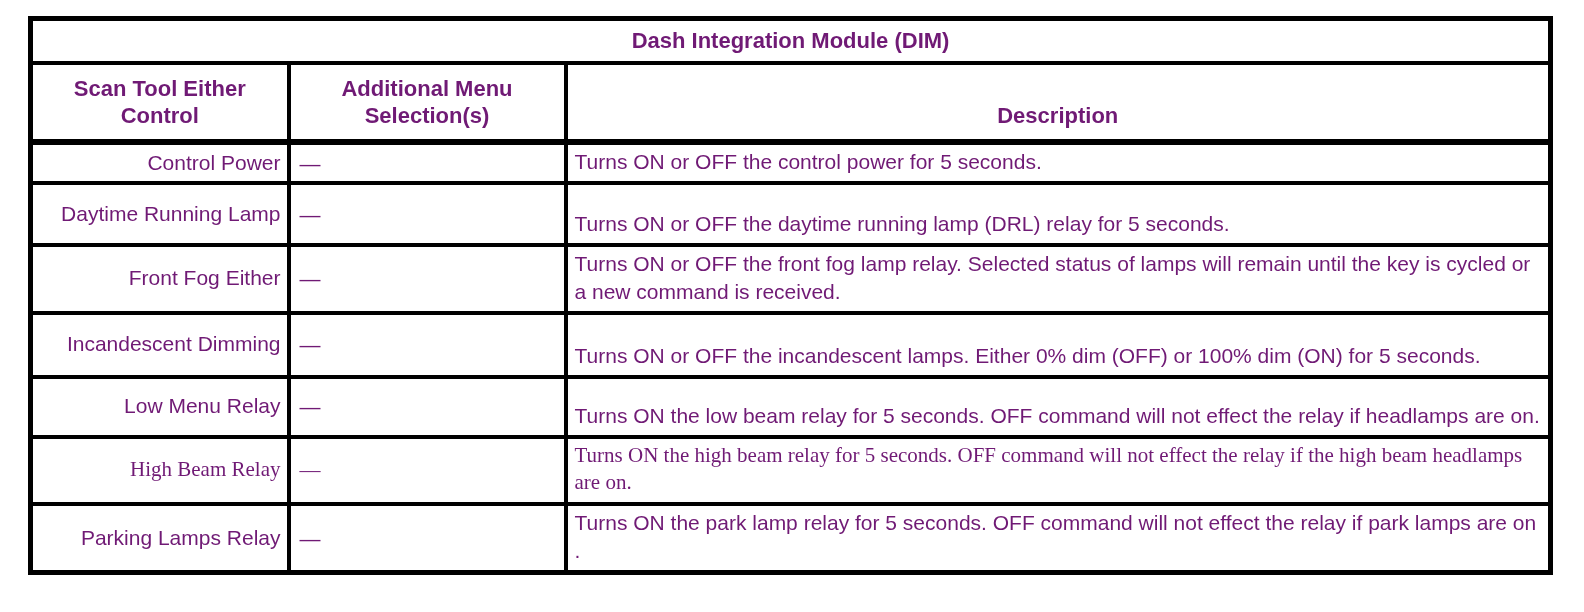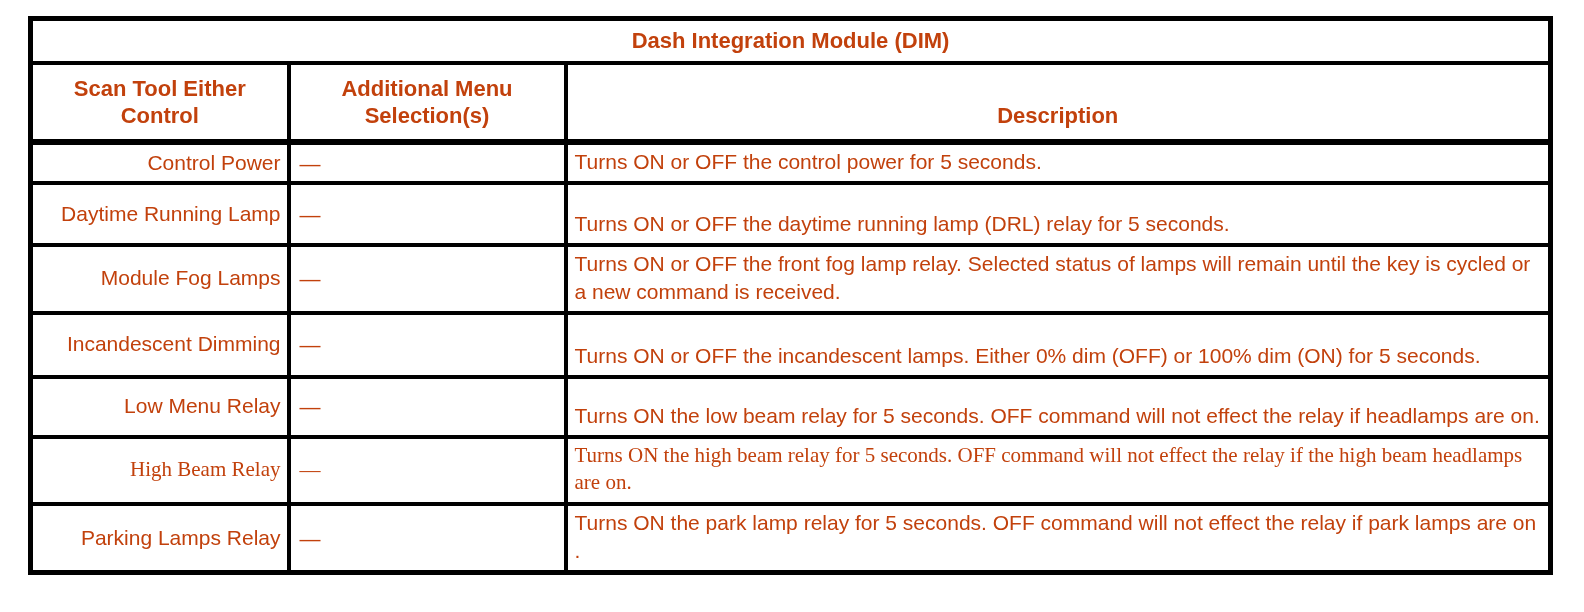--- a/index.html
+++ b/index.html
@@ -22,21 +22,21 @@
     width: 1520px;
     background: #ffffff;
     border: 5px solid #000000;
   }
   col.c1 { width: 258px; }
   col.c2 { width: 277px; }
   col.c3 { width: 985px; }
   th, td {
     border: 4px solid #000000;
     overflow: hidden;
-    color: #c2410c;
+    color: #701a75;
   }
   th.title-cell {
     height: 36px;
     font-size: 22px;
     font-weight: bold;
     text-align: center;
     vertical-align: middle;
     padding: 2px 4px;
   }
   th.colhead {
@@ -106,21 +106,21 @@
         <td class="control">Control Power</td>
         <td class="menu">—</td>
         <td class="desc">Turns ON or OFF the control power for 5 seconds.</td>
       </tr>
       <tr class="r2">
         <td class="control">Daytime Running Lamp</td>
         <td class="menu">—</td>
         <td class="desc">Turns ON or OFF the daytime running lamp (DRL) relay for 5 seconds.</td>
       </tr>
       <tr class="r3">
-        <td class="control">Module Fog Lamps</td>
+        <td class="control">Front Fog Either</td>
         <td class="menu">—</td>
         <td class="desc">Turns ON or OFF the front fog lamp relay. Selected status of lamps will remain until the key is cycled or a new command is received.</td>
       </tr>
       <tr class="r4">
         <td class="control">Incandescent Dimming</td>
         <td class="menu">—</td>
         <td class="desc">Turns ON or OFF the incandescent lamps. Either 0% dim (OFF) or 100% dim (ON) for 5 seconds.</td>
       </tr>
       <tr class="r5">
         <td class="control">Low Menu Relay</td>

